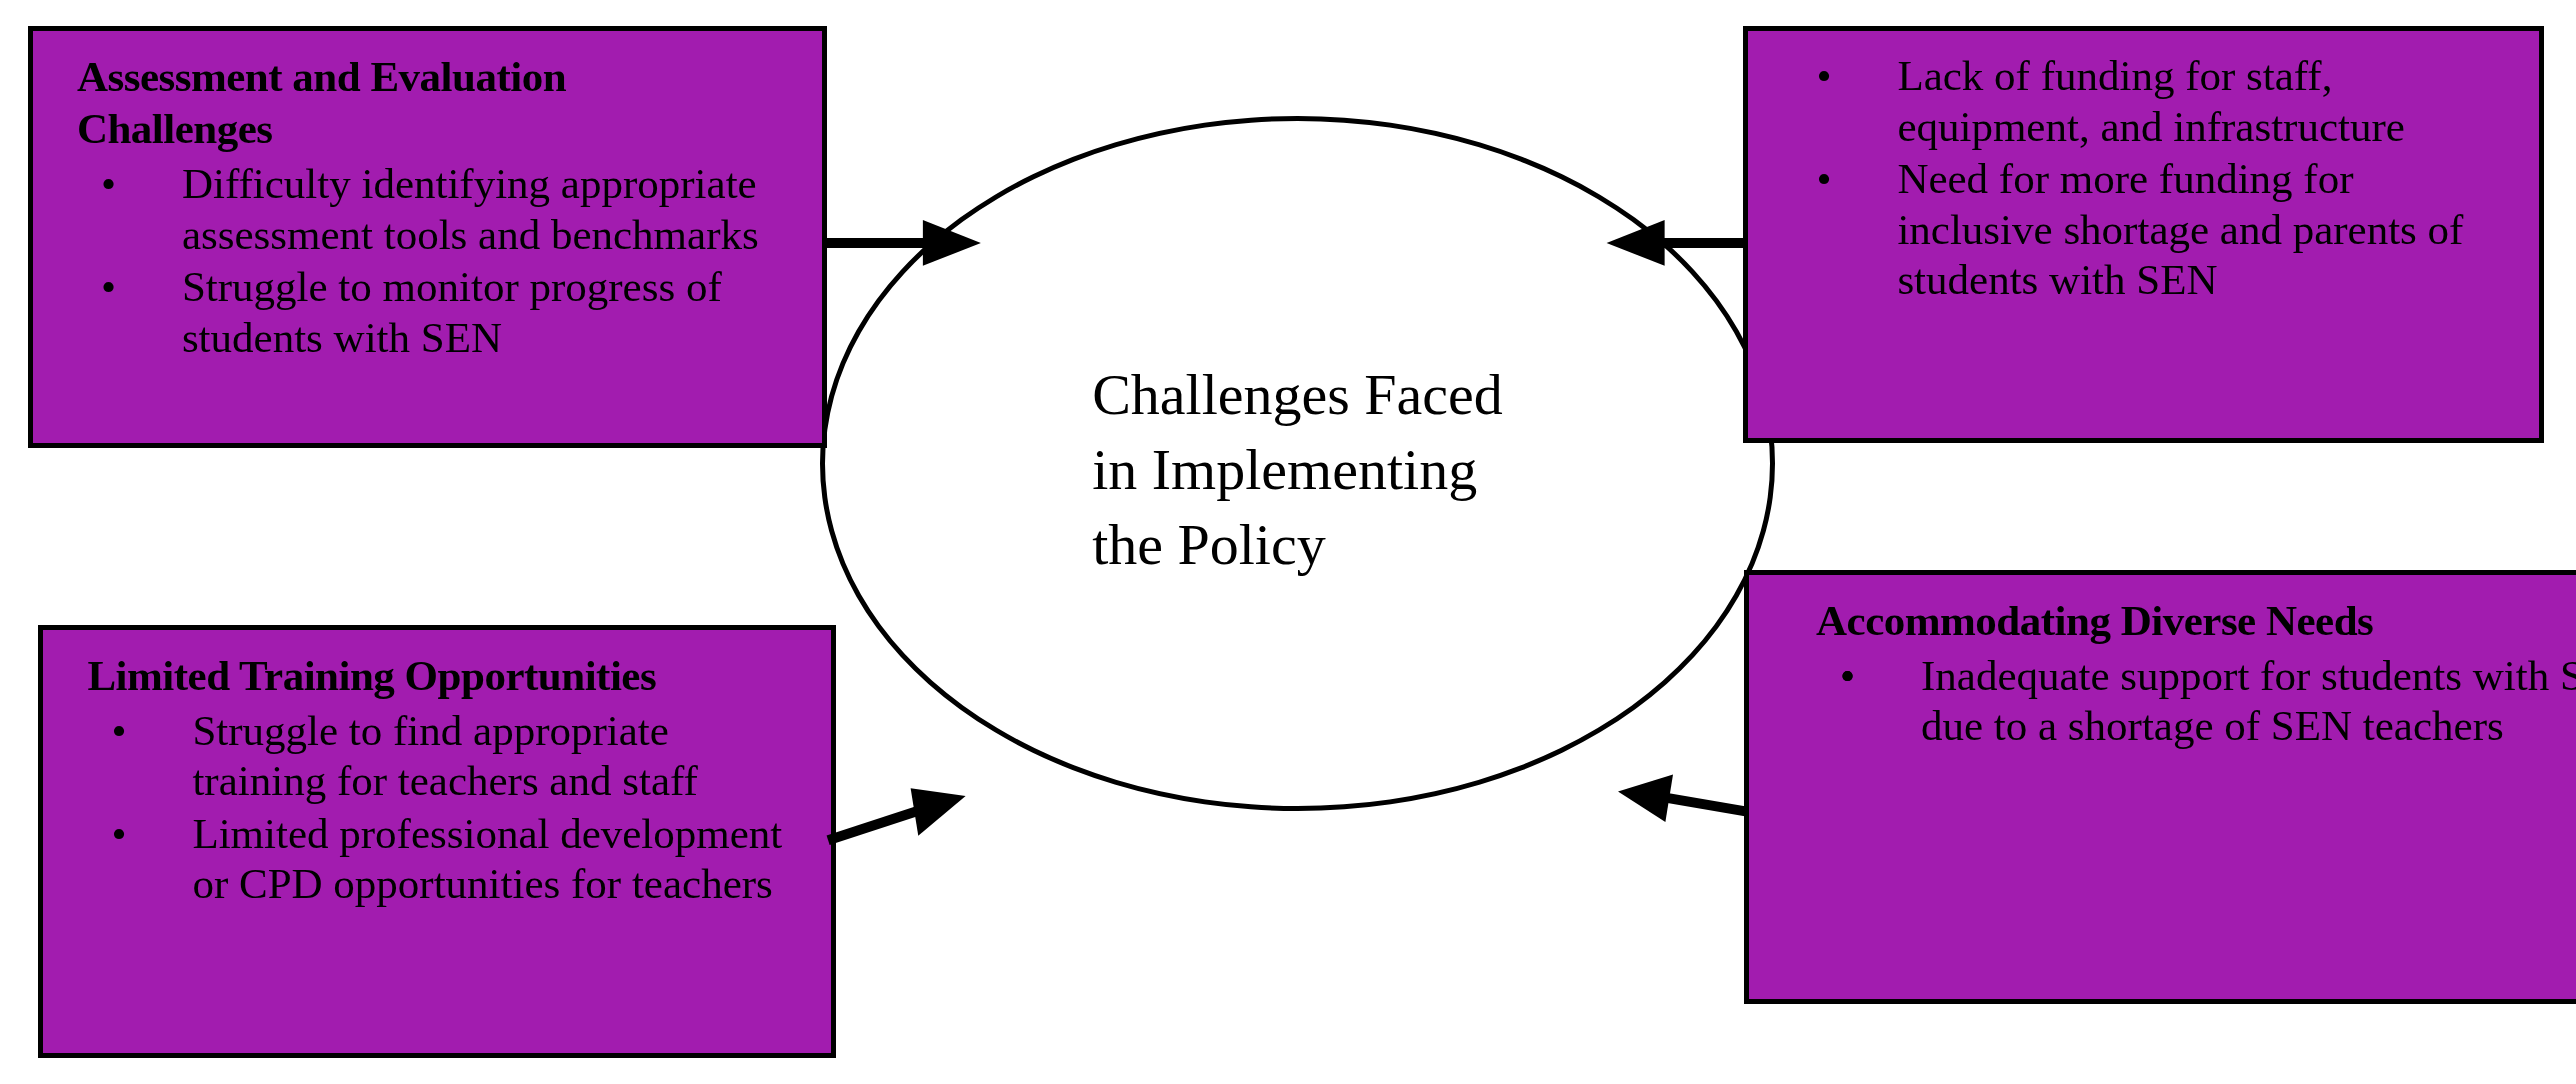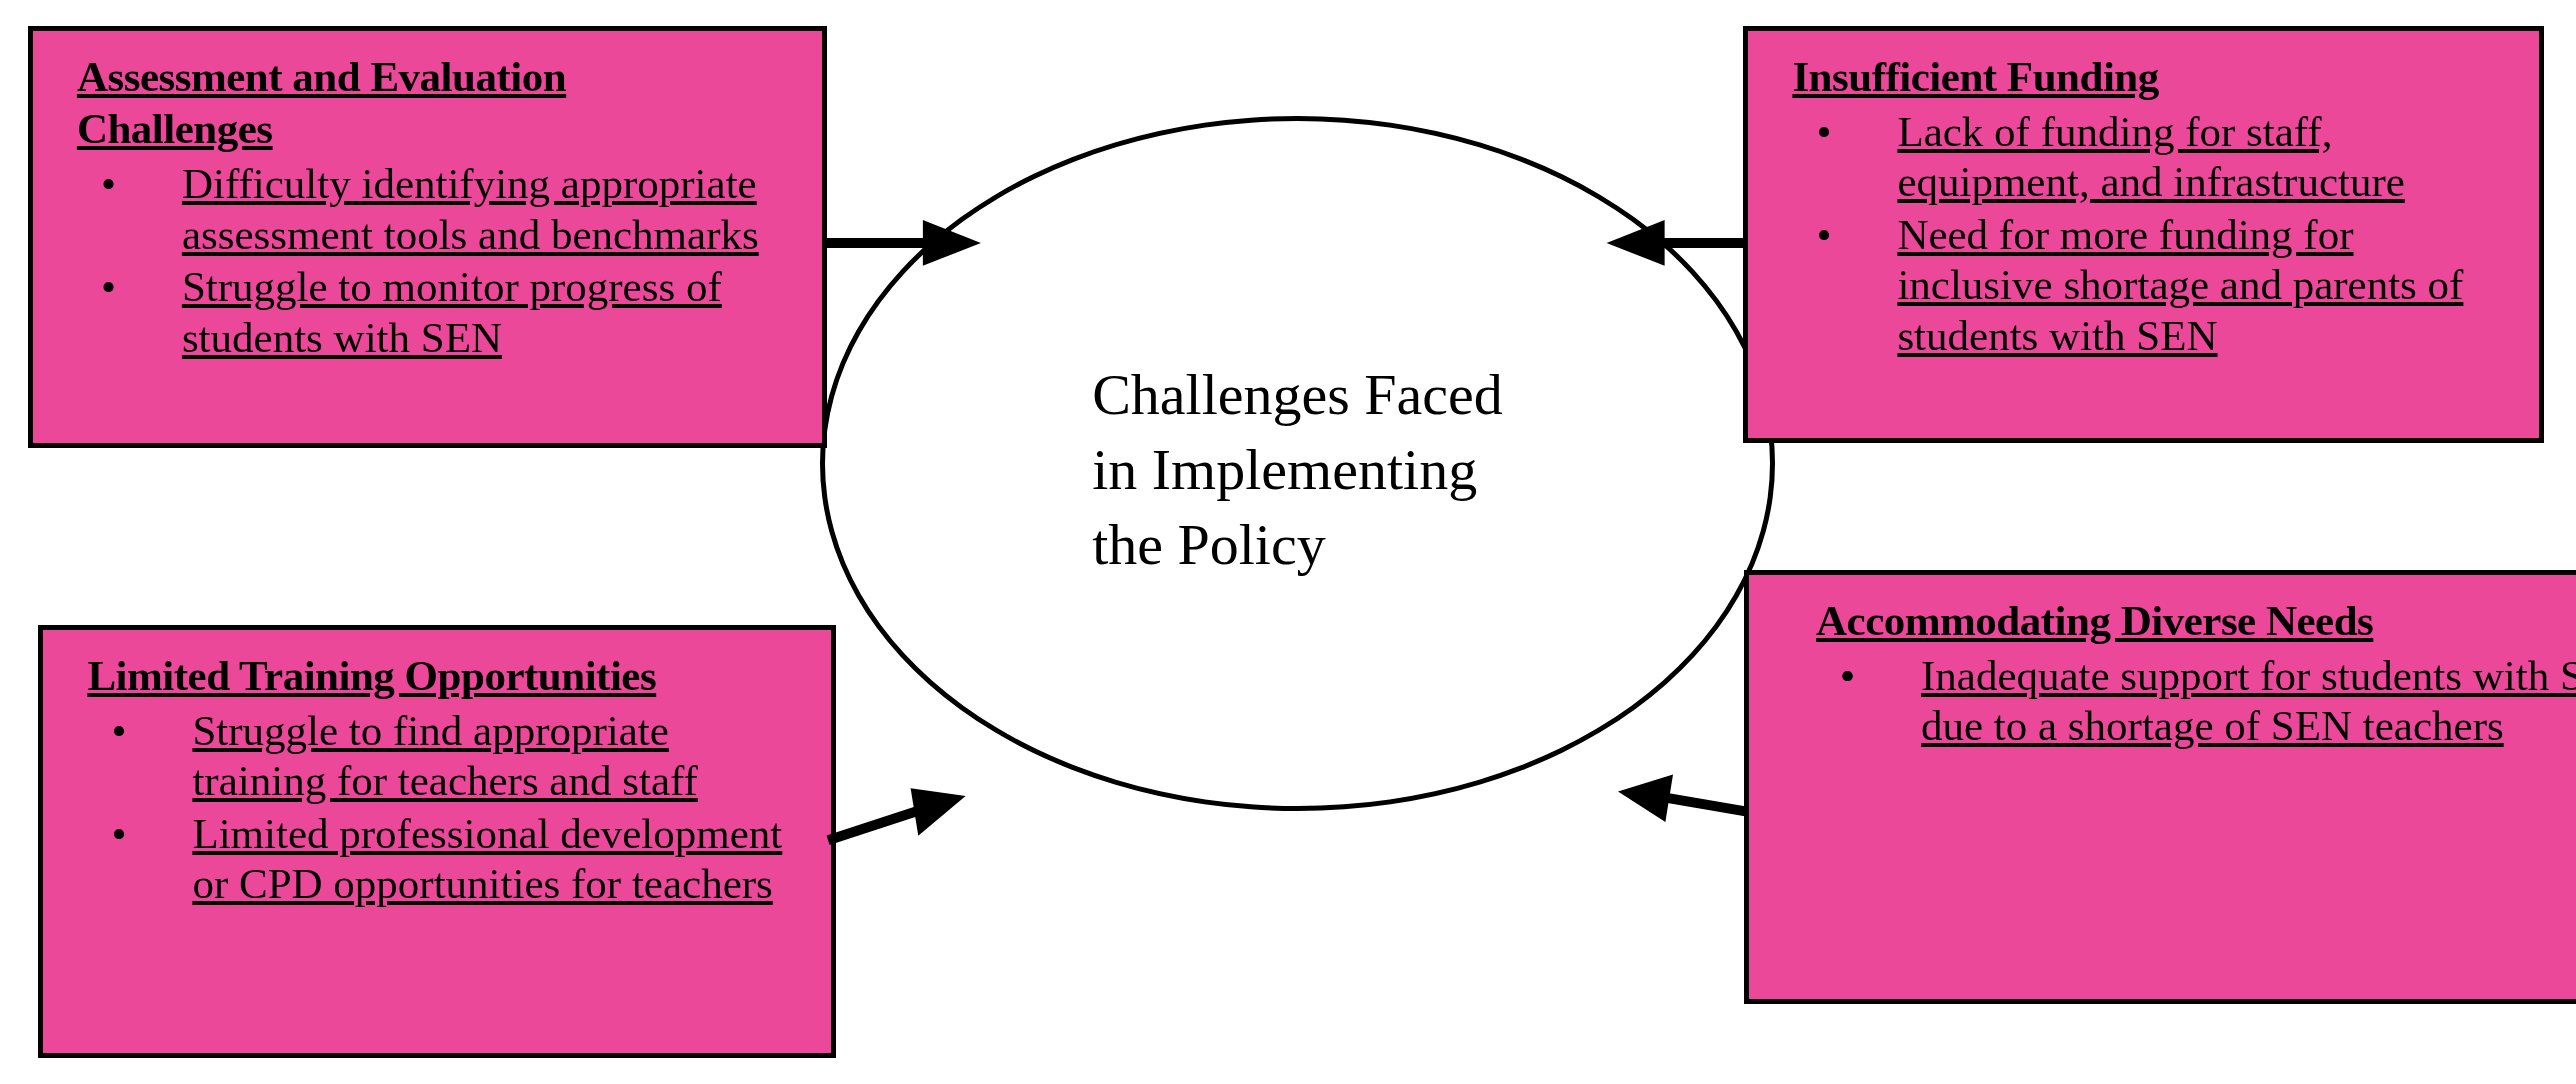--- a/index.html
+++ b/index.html
@@ -18,24 +18,23 @@
     height: 1084px;
     background: #ffffff;
     overflow: hidden;
   }
 
   
   .node-box {
     position: absolute;
     box-sizing: border-box;
     border: 5.3px solid #000000;
-    background: #ec4899;
+    background: #a21caf;
     padding: 20px 21.4px 13.8px 21.4px;
     z-index: 3;
-    text-decoration: underline;
   }
   .node-title {
     font-weight: bold;
     font-size: 43px;
     line-height: 1.22;
     letter-spacing: -0.5px;
     margin: 0 0 3.1px 23px;
     white-space: pre-line;
   }
   .bullet-list {
@@ -160,21 +159,20 @@
         <span class="bullet-text">Difficulty identifying appropriate assessment tools and benchmarks</span>
       </li>
       <li class="bullet-item">
         <span class="bullet-dot">•</span>
         <span class="bullet-text">Struggle to monitor progress of students with SEN</span>
       </li>
     </ul>
   </div>
 
   <div class="node-box" id="box-funding">
-    <div class="node-title">Insufficient Funding</div>
     <ul class="bullet-list">
       <li class="bullet-item">
         <span class="bullet-dot">•</span>
         <span class="bullet-text">Lack of funding for staff, equipment, and infrastructure</span>
       </li>
       <li class="bullet-item">
         <span class="bullet-dot">•</span>
         <span class="bullet-text">Need for more funding for inclusive shortage and parents of students with SEN</span>
       </li>
     </ul>

